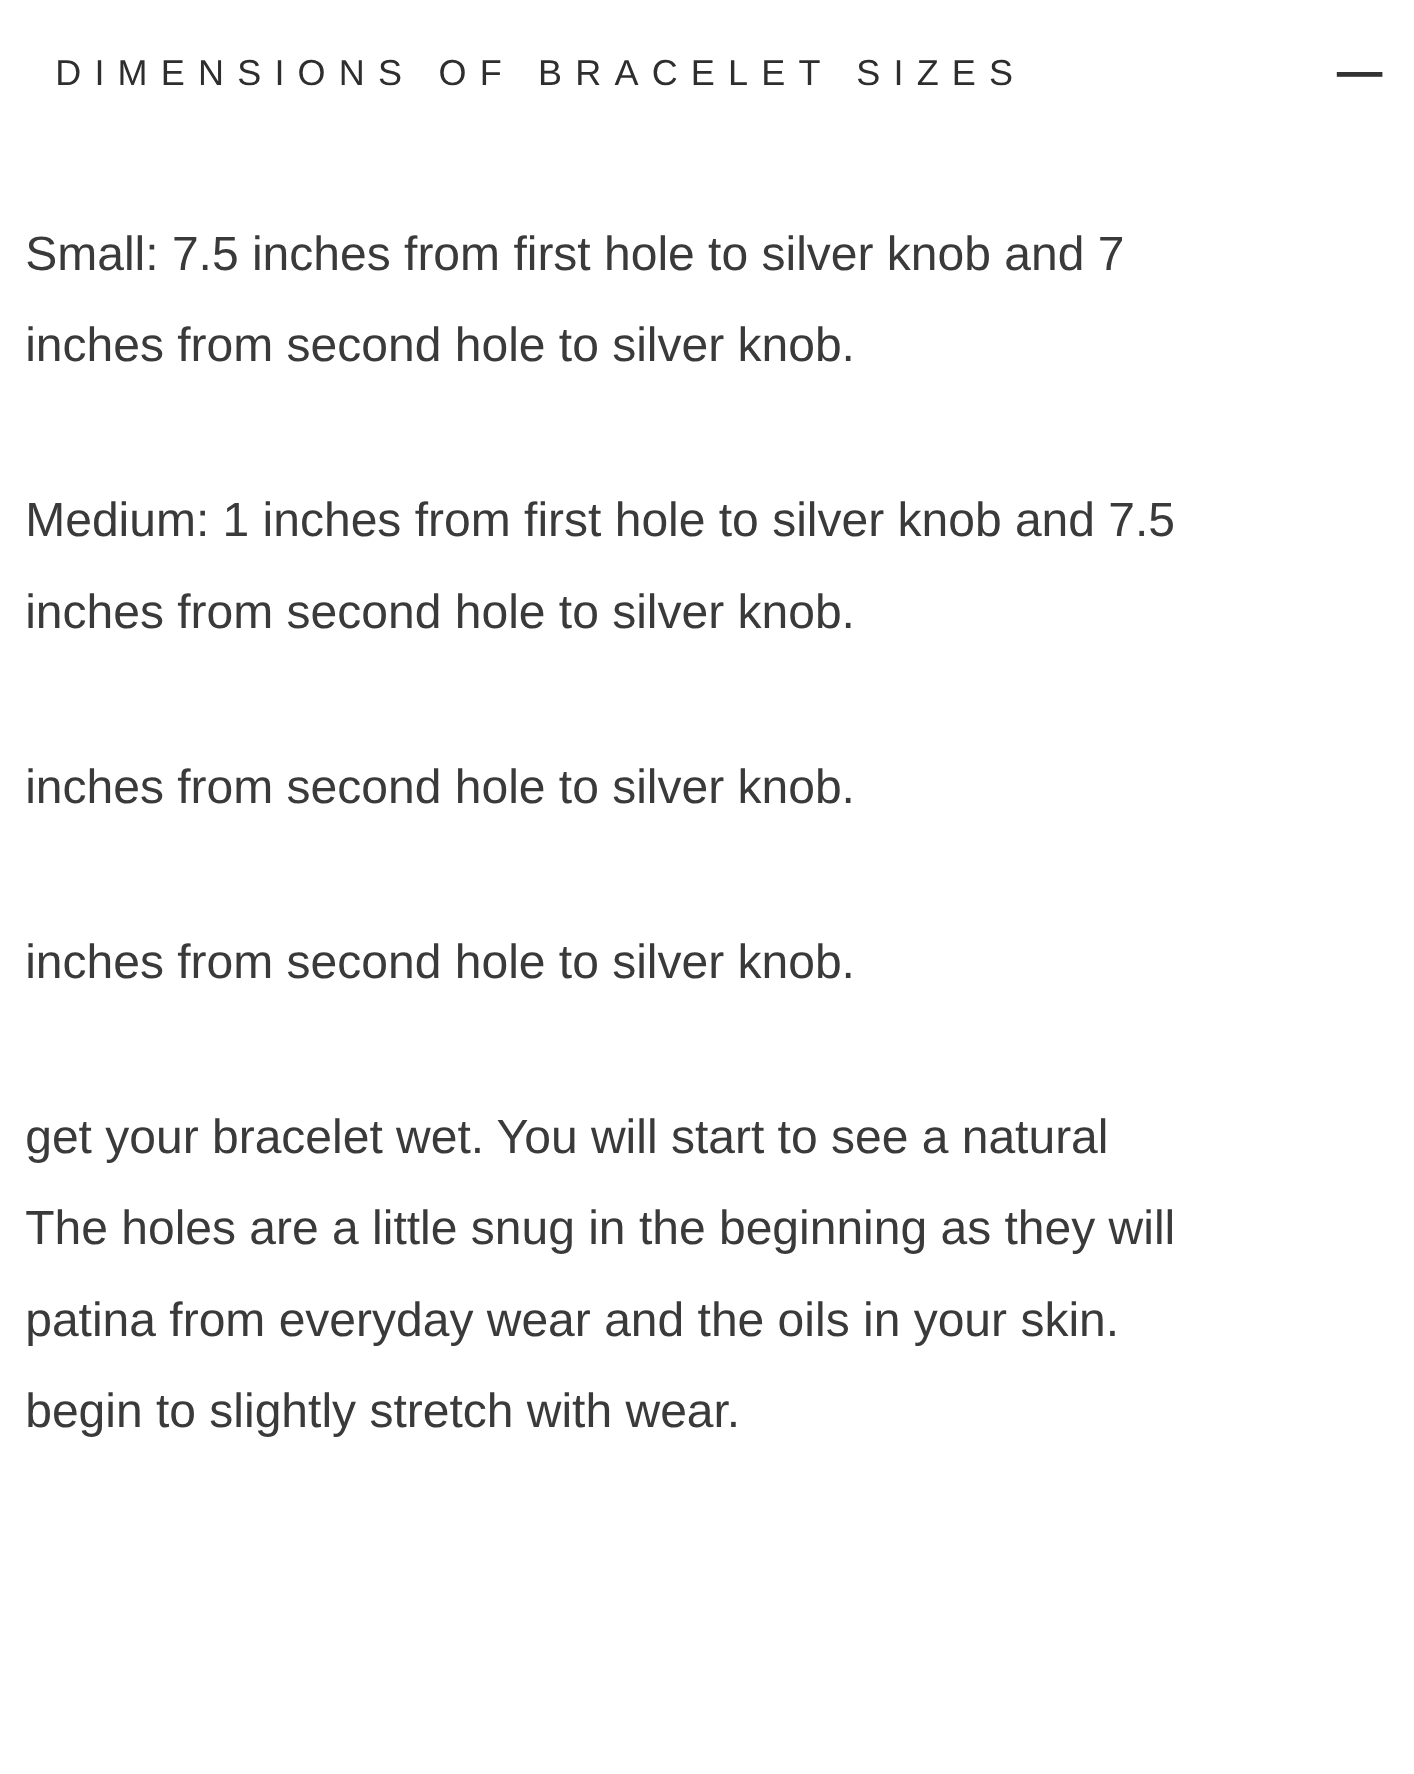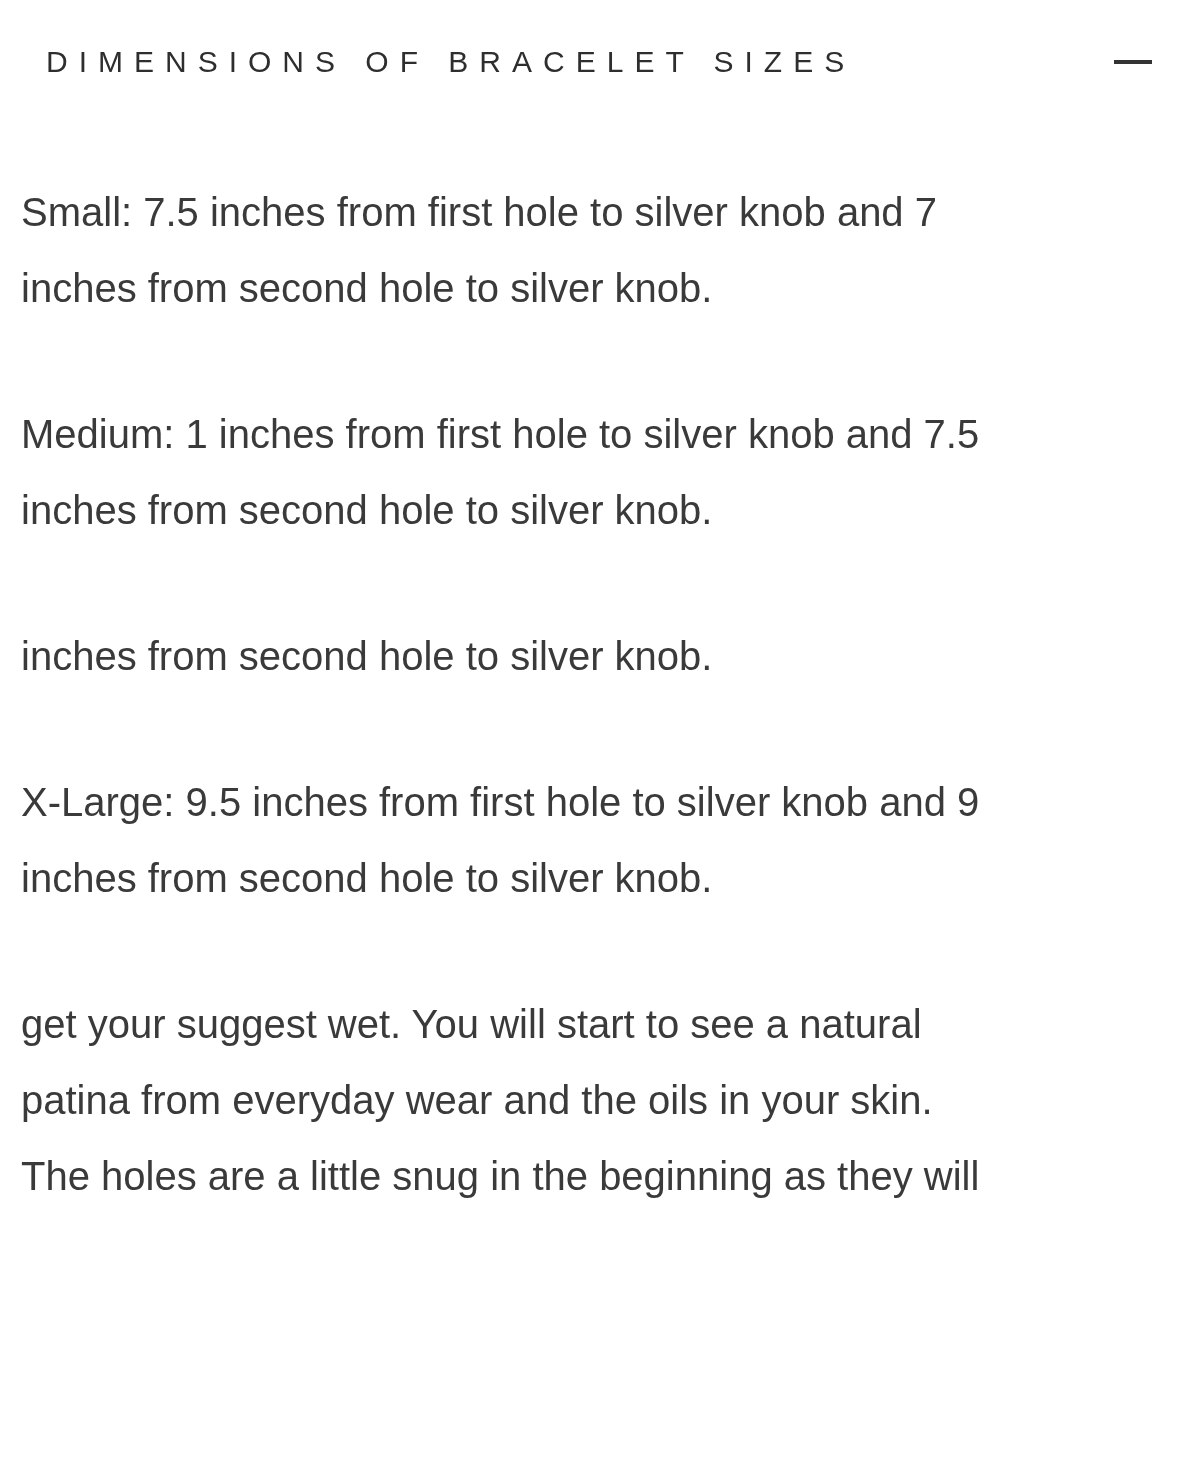--- a/index.html
+++ b/index.html
@@ -71,24 +71,24 @@
     <div class="paragraph">
       <div class="line">Medium: 1 inches from first hole to silver knob and 7.5</div>
       <div class="line">inches from second hole to silver knob.</div>
     </div>
 
     <div class="paragraph">
       <div class="line">inches from second hole to silver knob.</div>
     </div>
 
     <div class="paragraph">
-      <div class="line">X-Large: 9.5 inches from first hole to silver knob and 9</div>
       <div class="line">inches from second hole to silver knob.</div>
     </div>
 
     <div class="paragraph">
-      <div class="line">get your suggest wet. You will start to see a natural</div>
+      <div class="line">get your bracelet wet. You will start to see a natural</div>
+      <div class="line">The holes are a little snug in the beginning as they will</div>
       <div class="line">patina from everyday wear and the oils in your skin.</div>
-      <div class="line">The holes are a little snug in the beginning as they will</div>
+      <div class="line">begin to slightly stretch with wear.</div>
     </div>
 
   </div>
 </div>
 
 </body></html>

